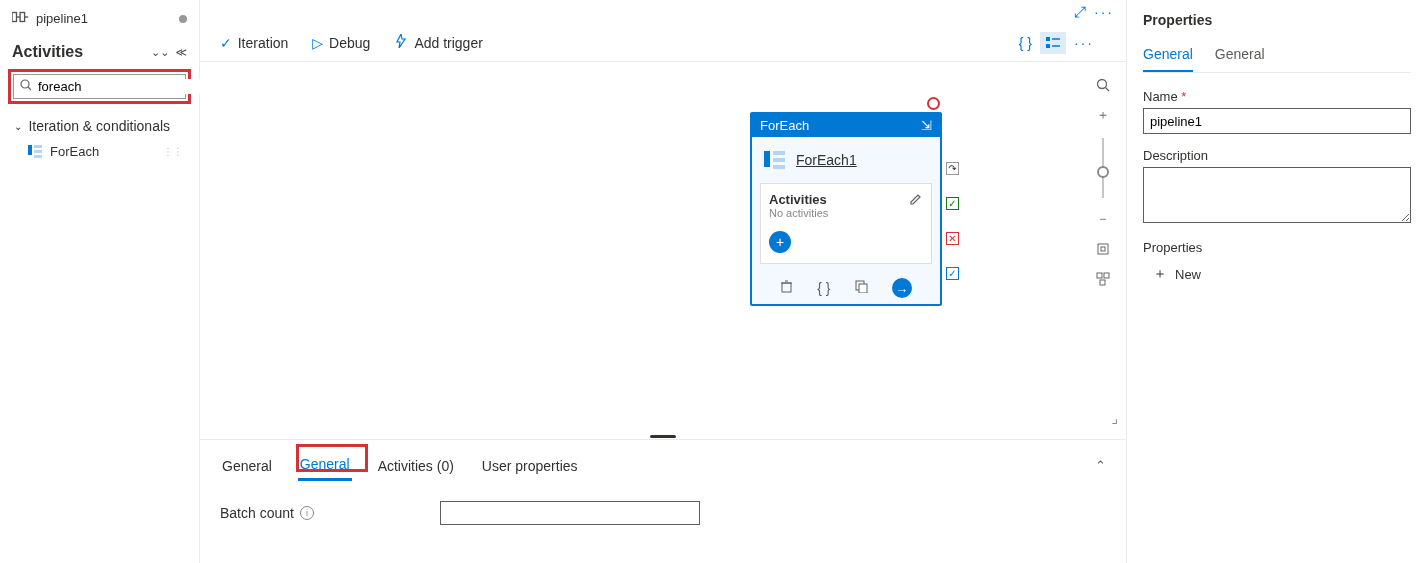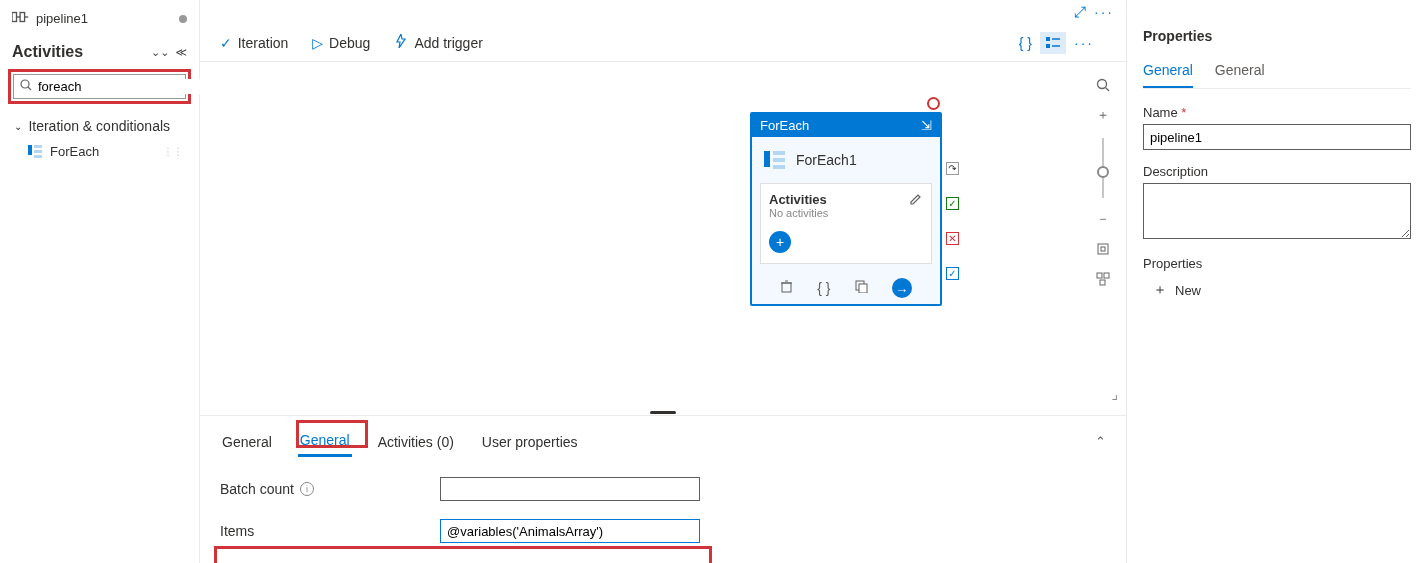--- a/index.html
+++ b/index.html
@@ -58,21 +58,21 @@
 
   
   .redring { position:absolute; left:727px; top:35px; width:13px; height:13px; border:2px solid #d13438; border-radius:50%;}
 
   
   .node { position:absolute; left:550px; top:50px; width:192px; border:2px solid #0078d4; border-radius:2px; background:#f3f9fe;}
   .node-hdr { background:#0078d4; color:#fff; display:flex; justify-content:space-between; padding:4px 8px; font-size:13px;}
   .node-hdr .arrw { cursor:pointer;}
   .node-row1 { display:flex; align-items:center; gap:10px; padding:12px 12px;}
   .node-row1 svg { width:22px; height:22px;}
-  .node-row1 .nm { font-size:14px;}
+  .node-row1 .nm { font-size:14px;text-decoration:underline;}
   .node-body { background:#fff; margin:0 8px 8px; padding:8px 8px 10px; border:1px solid #e1dfdd; position:relative;}
   .nb-row { display:flex; align-items:flex-start; justify-content:space-between;}
   .nb-row .t1 { font-size:13px; font-weight:600; color:#323130;}
   .nb-row .t2 { font-size:11px; color:#888; }
   .pencil { color:#666; cursor:pointer;}
   .add-btn { width:22px; height:22px; border-radius:50%; background:#0078d4; color:#fff; display:flex; align-items:center; justify-content:center; margin-top:12px; cursor:pointer; font-size:14px;}
   .node-ftr { display:flex; align-items:center; justify-content:space-evenly; padding:6px 4px; background:#f3f9fe;}
   .nf-btn { color:#605e5c; cursor:pointer; font-size:14px;}
   .nf-arrow { width:20px; height:20px; border-radius:50%; background:#0078d4; color:#fff; display:flex; align-items:center; justify-content:center; cursor:pointer;}
 
@@ -97,21 +97,21 @@
   .frow { display:flex; align-items:center; margin-bottom:18px;}
   .flabel { width:220px; font-size:14px; display:flex; align-items:center; gap:6px;}
   .finfo { width:14px; height:14px; border:1px solid #888; border-radius:50%; display:inline-flex; align-items:center; justify-content:center; font-size:9px; color:#888;}
   .chk { width:17px; height:17px; border:1px solid #605e5c;}
   .txt { height:24px; border:1px solid #605e5c; padding:2px 6px; font-size:13px; outline:none;}
   .txt.bc { width:260px;}
   .txt.items { width:260px; border-color:#0078d4;}
   .redbox-items { position:absolute; border:3px solid #d13438; pointer-events:none;}
 
   
-  .props { width:300px; padding:28px 16px;}
+  .props { width:300px; padding:12px 16px;}
   .props h3 { font-size:14px; font-weight:600; margin-bottom:14px;}
   .ptabs { display:flex; gap:22px; border-bottom:1px solid #edebe9; margin-bottom:16px;}
   .ptab { font-size:14px; padding:4px 0 8px; cursor:pointer; color:#605e5c;}
   .ptab.active { color:#0078d4; border-bottom:2px solid #0078d4;}
   .plabel { font-size:13px; margin-bottom:4px;}
   .req { color:#d13438;}
   .pin { width:100%; height:26px; border:1px solid #605e5c; padding:2px 6px; font-size:13px; margin-bottom:14px;}
   .ptextarea { width:100%; height:56px; border:1px solid #605e5c; resize:both; margin-bottom:14px;}
   .newbtn { display:flex; align-items:center; gap:8px; color:#323130; cursor:pointer; padding-left:10px;}
   .newbtn .plus { font-size:14px;}
@@ -311,24 +311,20 @@
       </div>
 
       <div class="form" style="position:relative;">
         <div class="frow">
           <div class="flabel">
             <span>Batch count</span>
             <span class="finfo">i</span>
           </div>
           <input class="txt bc" type="text" style="">
         </div>
-        <div class="frow" style="margin-bottom:0;">
-          <div class="flabel">Items</div>
-          <input class="txt items" type="text" value="@variables('AnimalsArray')" style="">
-        </div>
         <div class="redbox-items" style="left:-6px; top:89px; width:498px; height:34px;"></div>
       </div>
     </div>
   </div>
 
   <div class="props">
     <h3>Properties</h3>
     <div class="ptabs">
       <span class="ptab active">General</span>
       <span class="ptab">General</span>

